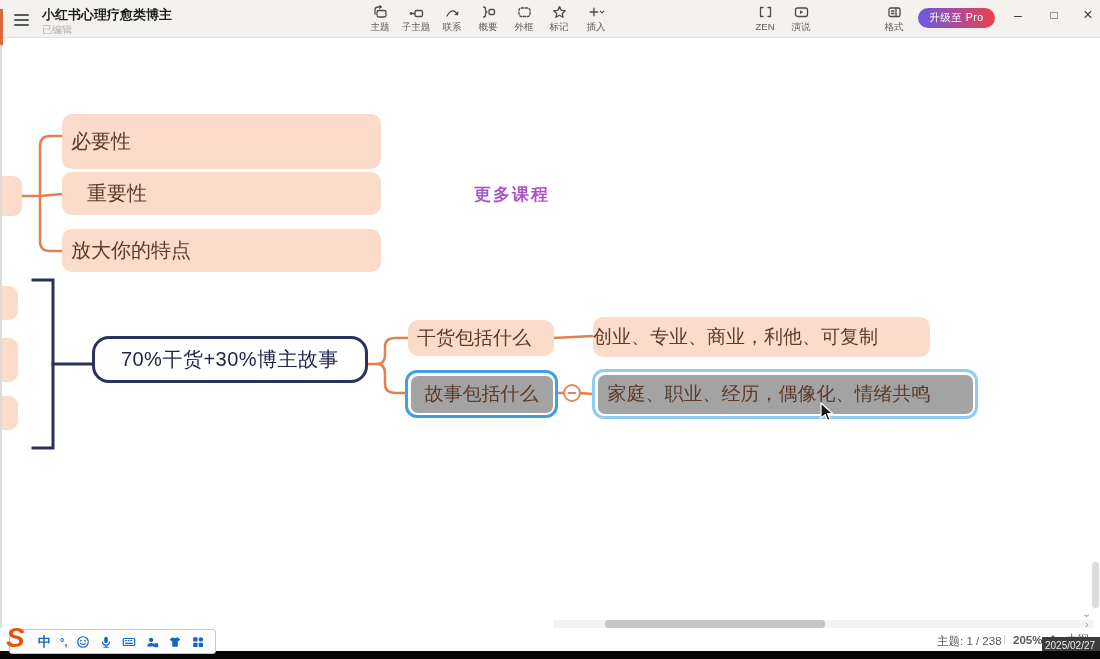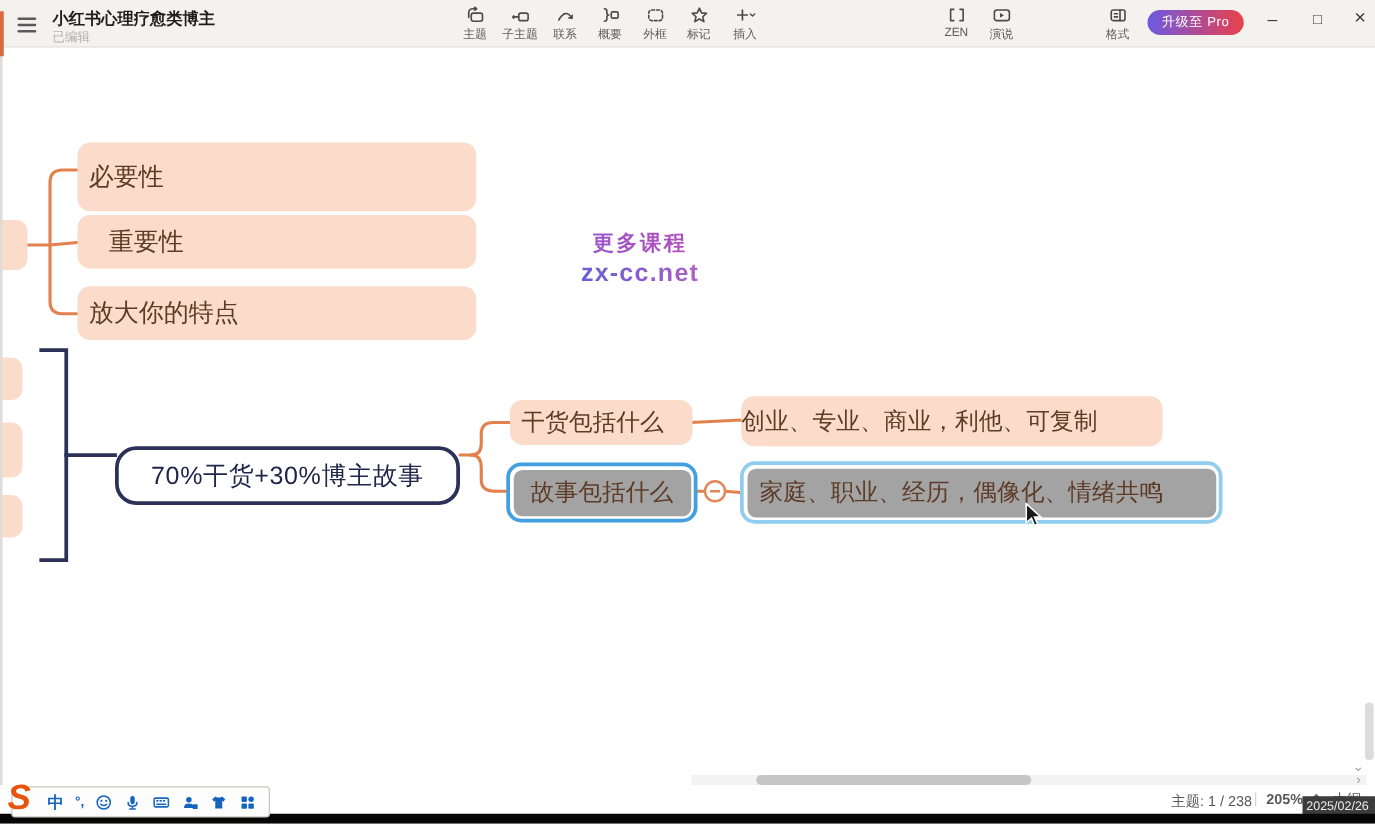--- a/index.html
+++ b/index.html
@@ -32,21 +32,21 @@
   .canvas { position:absolute; left:0; top:38px; width:1100px; height:613px; background:#ffffff; }
   .edge-line { position:absolute; left:0; top:38px; width:2px; height:590px; background:#dedcd8; z-index:5; }
   .orange-sliver { position:absolute; left:0; top:9px; width:3px; height:36px; background:#d96a3f; z-index:40; }
 
   svg.connectors { position:absolute; left:0; top:0; width:1100px; height:659px; z-index:1; pointer-events:none; }
 
   .node { position:absolute; background:#fbdccb; border-radius:10px; display:flex; align-items:center;
           color:#5d3b26; font-size:20px; z-index:2; cursor:pointer; white-space:nowrap; }
   .node-partial { position:absolute; background:#fbdccb; border-radius:9px; z-index:2; cursor:pointer; }
 
-  .central { position:absolute; left:92px; top:357px; width:276px; height:47px; background:#fff;
+  .central { position:absolute; left:92px; top:336px; width:276px; height:47px; background:#fff;
              border:3px solid #2b3158; border-radius:17px; display:flex; align-items:center;
              justify-content:center; font-size:20px; font-weight:500; color:#20264a; z-index:3;
              cursor:pointer; letter-spacing:0.5px; }
 
   .sel-outer { position:absolute; background:#fff; border-radius:12px; padding:2.5px; z-index:3; cursor:pointer; }
   .sel-inner { width:100%; height:100%; background:#a3a3a3; border-radius:7px; display:flex;
                align-items:center; color:#5d3b26; font-size:19px; white-space:nowrap; }
 
   .collapse-btn { position:absolute; left:563px; top:384px; width:18px; height:18px; border-radius:50%;
                   background:#fff; border:2px solid #e2885c; z-index:4; cursor:pointer; }
@@ -231,21 +231,20 @@
   <div class="sel-inner" style="justify-content:center;">故事包括什么</div>
 </div>
 <div class="sel-outer" style="left:592px; top:369px; width:386px; height:50px; border:3px solid #90cdee;">
   <div class="sel-inner" style="padding-left:10px;">家庭、职业、经历，偶像化、情绪共鸣</div>
 </div>
 
 <div class="collapse-btn"></div>
 
 <div class="watermark">
   <div class="wm1">更多课程</div>
-  <div class="wm2">zx-cc.net</div>
 </div>
 
 <svg class="cursor" width="15" height="21" viewBox="0 0 15 21">
   <path d="M1,1 L1,16 L5.2,12.6 L7.6,18.4 L10.1,17.3 L7.6,11.7 L12.8,11.7 Z" fill="#1a1a1a" stroke="#ffffff" stroke-width="1.2"></path>
 </svg>
 
 <div class="hscroll-track"></div>
 <div class="hscroll-thumb"></div>
 <div class="vscroll-thumb"></div>
 <div class="scroll-arrow" style="left:1082px; top:607px;">⌄</div>
@@ -253,21 +252,21 @@
 
 <div class="status-item" style="left:937px; top:634px;">主题: 1 / 238</div>
 <div class="status-item" style="left:1003px; top:633px; color:#cfcfcf;">|</div>
 <div class="status-item" style="left:1013px; top:634px;font-weight:bold;">205%</div>
 <div class="stepper">
     <i class="up"></i>
     <i class="dn"></i>
   </div>
 <div class="status-item" style="left:1066px; top:632px;">大纲</div>
 
-<div class="ts-overlay">2025/02/26</div>
+<div class="ts-overlay">2025/02/27</div>
 
 <div class="black-bar"></div>
 
 <div class="ime">
   <div class="ime-logo">S</div>
   <span class="ime-mode">中</span>
   <span class="ime-punct">°,</span>
   <svg viewBox="0 0 16 16">
     <circle class="ime-blue-s" cx="8" cy="8" r="6"></circle>
       <circle class="ime-blue" cx="5.8" cy="6.5" r="1"></circle>

